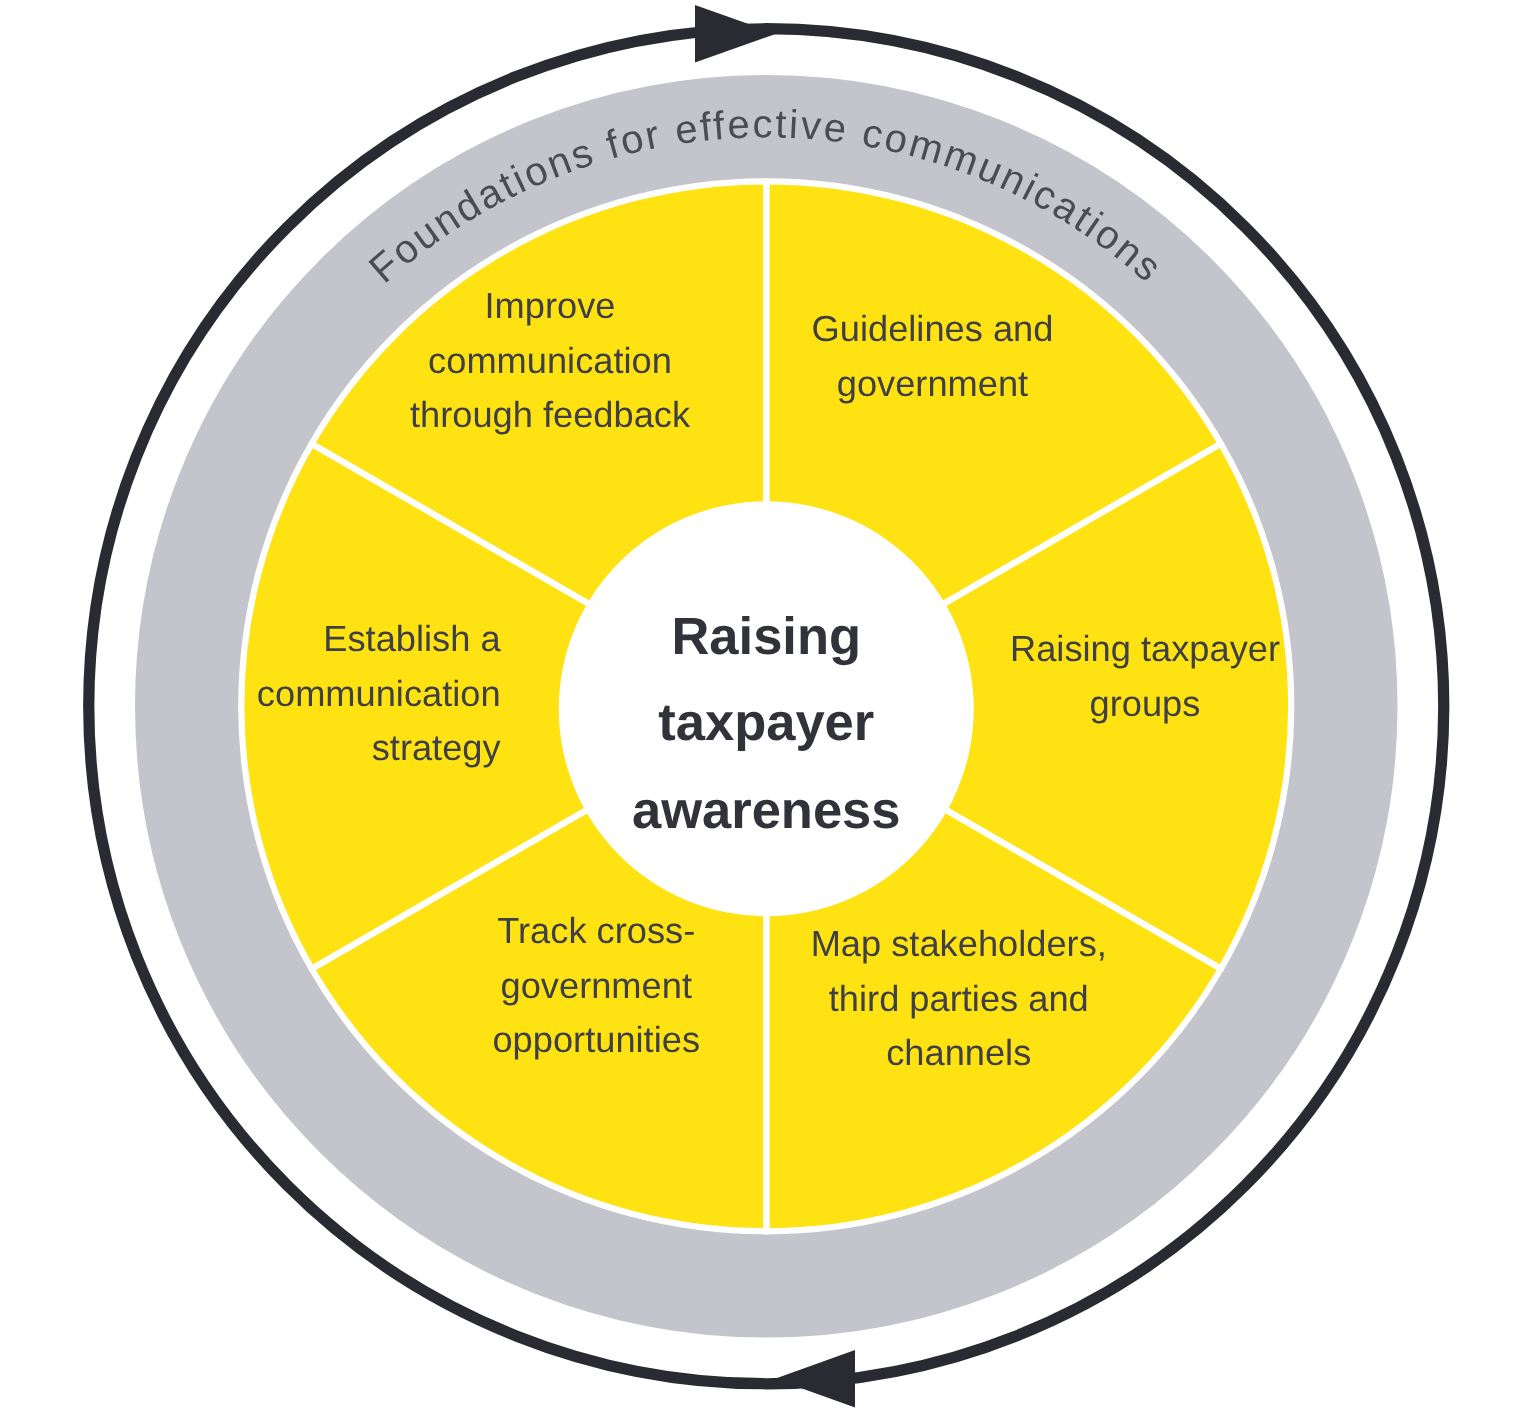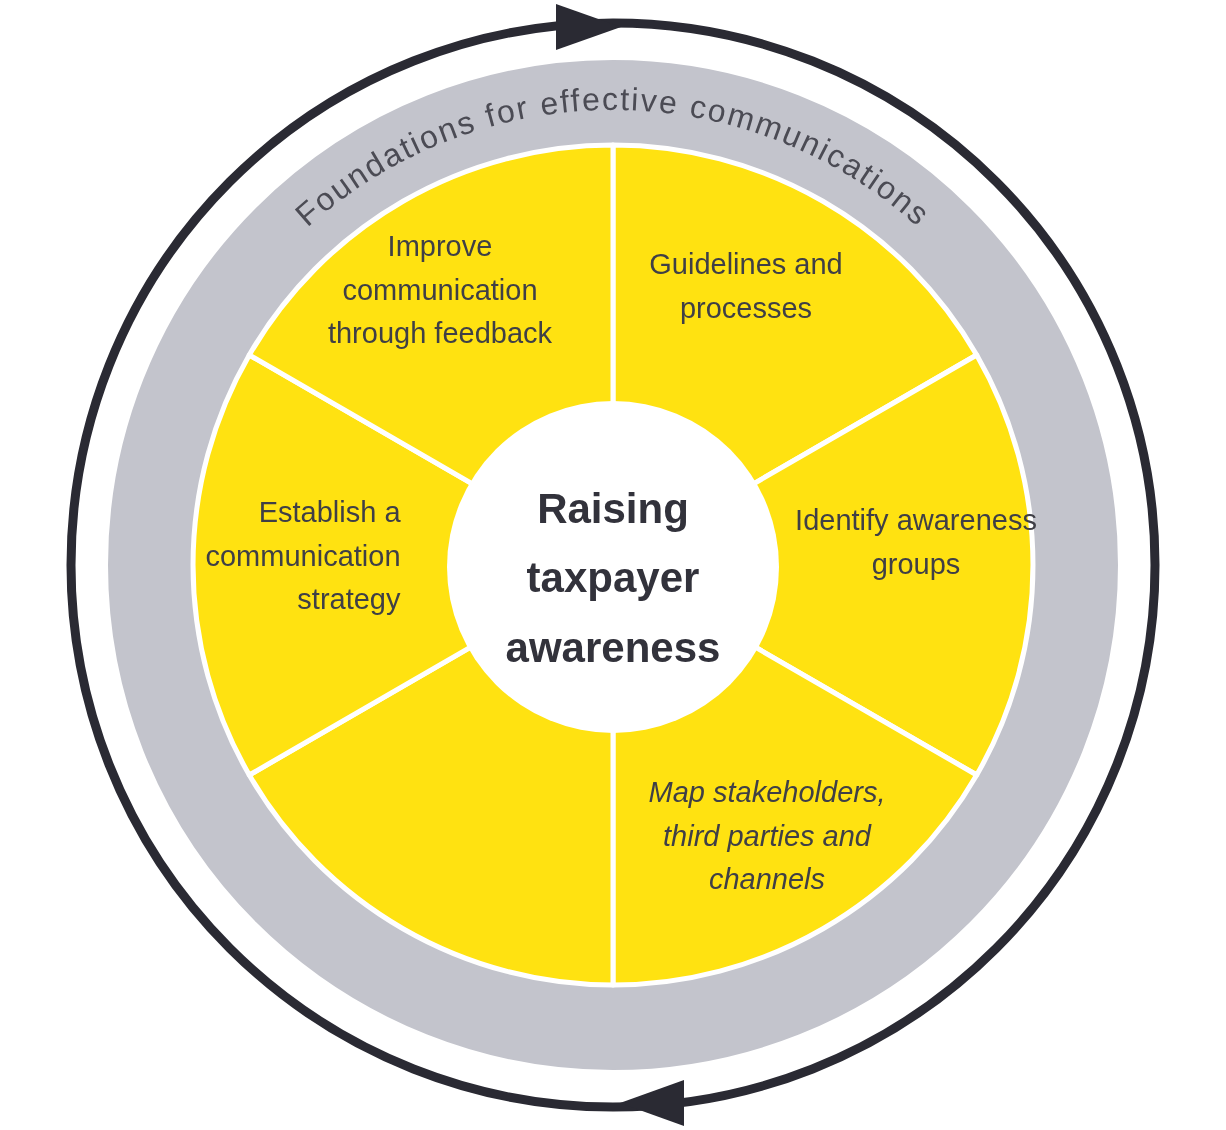--- a/index.html
+++ b/index.html
@@ -70,29 +70,32 @@
 
     <defs>
       <path id="ringTextPath" d="M164.9 486 A455 455 0 0 1 1061.1 486" fill="none"></path>
     </defs>
     <text class="ring-text" text-anchor="middle">
       <textPath href="#ringTextPath" startOffset="50%" text-anchor="middle">Foundations for effective communications</textPath>
     </text>
   </svg>
 
   <div class="lbl" style="left:746px; top:286px;">Guidelines and
-processes</div>
+government</div>
 
-  <div class="lbl" style="left:916px; top:542px;">Identify awareness
+  <div class="lbl" style="left:916px; top:542px;">Raising taxpayer
 groups</div>
 
-  <div class="lbl" style="left:767px; top:836px;font-style:italic;">Map stakeholders,
+  <div class="lbl" style="left:767px; top:800px;">Map stakeholders,
 third parties and
 channels</div>
 
+  <div class="lbl" style="left:477px; top:790px;">Track cross-
+government
+opportunities</div>
 
   <div class="lbl" style="left:303px; top:556px;text-align:right;">Establish a
 communication
 strategy</div>
 
   <div class="lbl" style="left:440px; top:290px;">Improve
 communication
 through feedback</div>
 
   <div class="lbl lbl-center" style="left:613px; top:578px;">Raising

